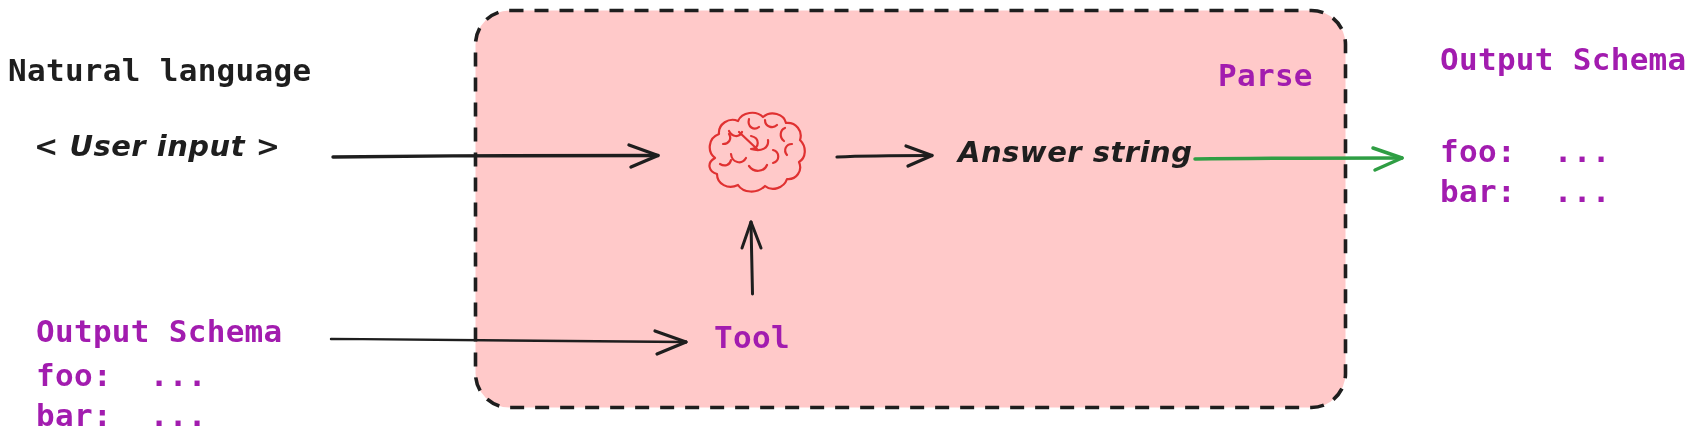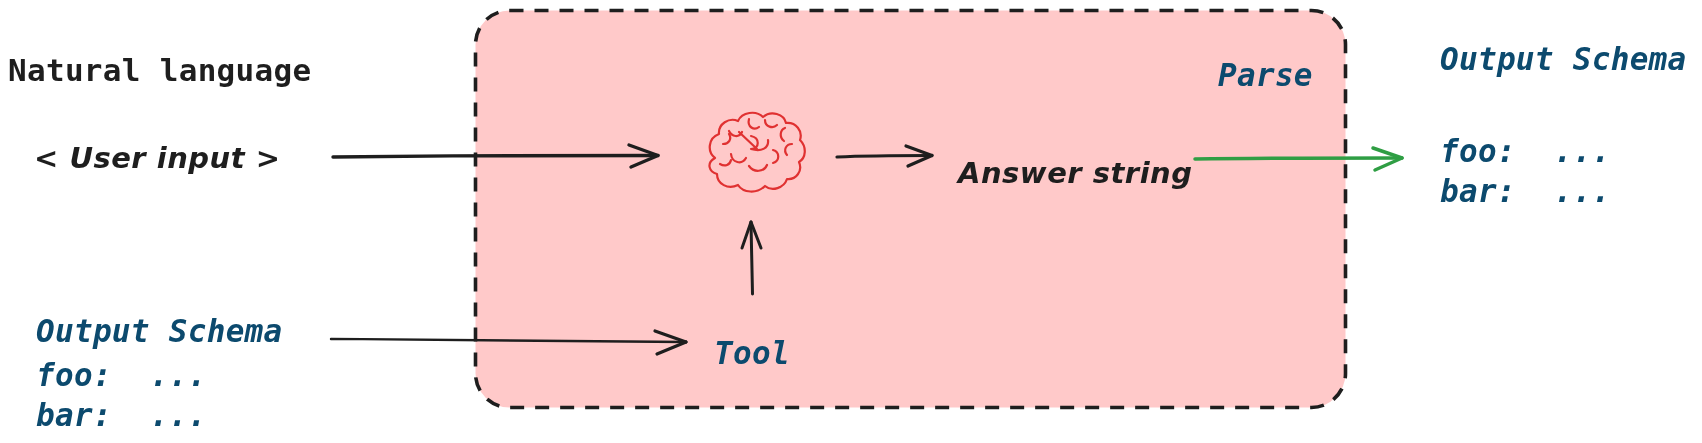--- a/index.html
+++ b/index.html
@@ -15,30 +15,29 @@
   .abs { position: absolute; }
   .mono-label {
     font-family: "DejaVu Sans Mono", "Liberation Mono", monospace;
     font-weight: 700;
     font-size: 31px;
     line-height: 1.1;
     white-space: pre;
     color: #1e1e1e;
     letter-spacing: 0.3px;
   }
-  .green { color: #0c4a6e; font-style: italic; }
+  .green { color: #a21caf; }
   .hand {
     font-family: "DejaVu Sans", "Liberation Sans", sans-serif;
     font-style: italic;
     font-weight: 600;
     font-size: 29px;
     white-space: pre;
     color: #1e1e1e;
     letter-spacing: 0.5px;
-    margin-top: 12px;
   }
   svg { display: block; overflow: visible; }
 </style>
 </head>
 <body>
 
 <div class="canvas">
 
   <svg class="abs" style="left:473px; top:8px;" width="875" height="402" aria-hidden="true">
     <rect x="2.5" y="2.5" width="870" height="397" rx="34" ry="34" fill="#ffc9c9" stroke="#1e1e1e" stroke-width="3.6" stroke-dasharray="14 11" stroke-linecap="butt"></rect>
@@ -76,21 +75,21 @@
   </svg>
 
   <svg class="abs" style="left:834px; top:142px;" width="104" height="30" aria-hidden="true">
     <g fill="none" stroke="#1e1e1e" stroke-width="3.2" stroke-linecap="round">
       <path d="M3 15 C 35 13.5, 70 13.5, 97 13.5"></path>
       <path d="M72 4 L 98 13.5"></path>
       <path d="M74 24 L 98 13.5"></path>
     </g>
   </svg>
 
-  <div class="abs hand" style="left:958px; top:144px;">Answer string</div>
+  <div class="abs hand" style="left:958px; top:135px;">Answer string</div>
 
   <svg class="abs" style="left:1192px; top:144px;" width="214" height="32" aria-hidden="true">
     <g fill="none" stroke="#2f9e44" stroke-width="3.5" stroke-linecap="round">
       <path d="M3 15 C 70 14, 140 14, 209 14"></path>
       <path d="M181 4 L 210 14"></path>
       <path d="M183 26 L 210 14"></path>
     </g>
   </svg>
 
   <div class="abs mono-label green" style="left:1440px; top:42px;">Output Schema</div>
@@ -102,21 +101,21 @@
   <div class="abs mono-label green" style="left:36px; top:398px;">bar:  ...</div>
 
   <svg class="abs" style="left:328px; top:326px;" width="364" height="32" aria-hidden="true">
     <g fill="none" stroke="#1e1e1e" stroke-linecap="round">
       <path d="M3 13 C 130 13.5, 260 15, 357 16" stroke-width="2.4"></path>
       <path d="M327 5 L 358 16" stroke-width="3.2"></path>
       <path d="M329 28 L 358 16" stroke-width="3.2"></path>
     </g>
   </svg>
 
-  <div class="abs mono-label green" style="left:714px; top:336px;">Tool</div>
+  <div class="abs mono-label green" style="left:714px; top:320px;">Tool</div>
 
   <svg class="abs" style="left:736px; top:216px;" width="34" height="82" aria-hidden="true">
     <g fill="none" stroke="#1e1e1e" stroke-width="3" stroke-linecap="round">
       <path d="M16.5 78 C 16 55, 15.5 30, 15 7"></path>
       <path d="M6 32 L 15 6"></path>
       <path d="M25 32 L 15 6"></path>
     </g>
   </svg>
 
 </div>

